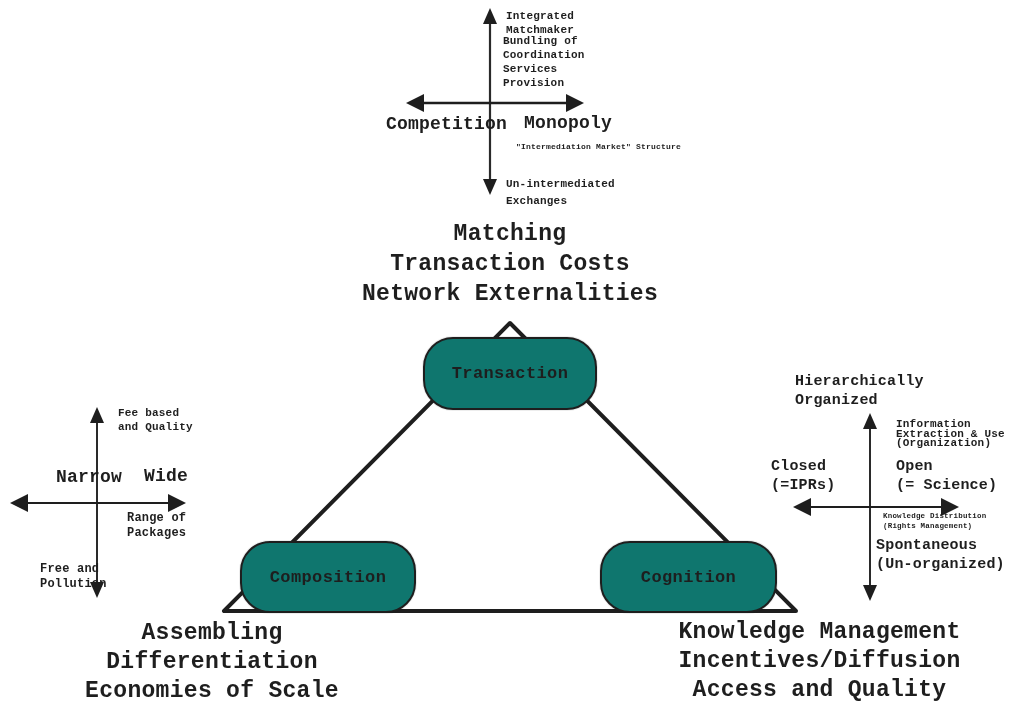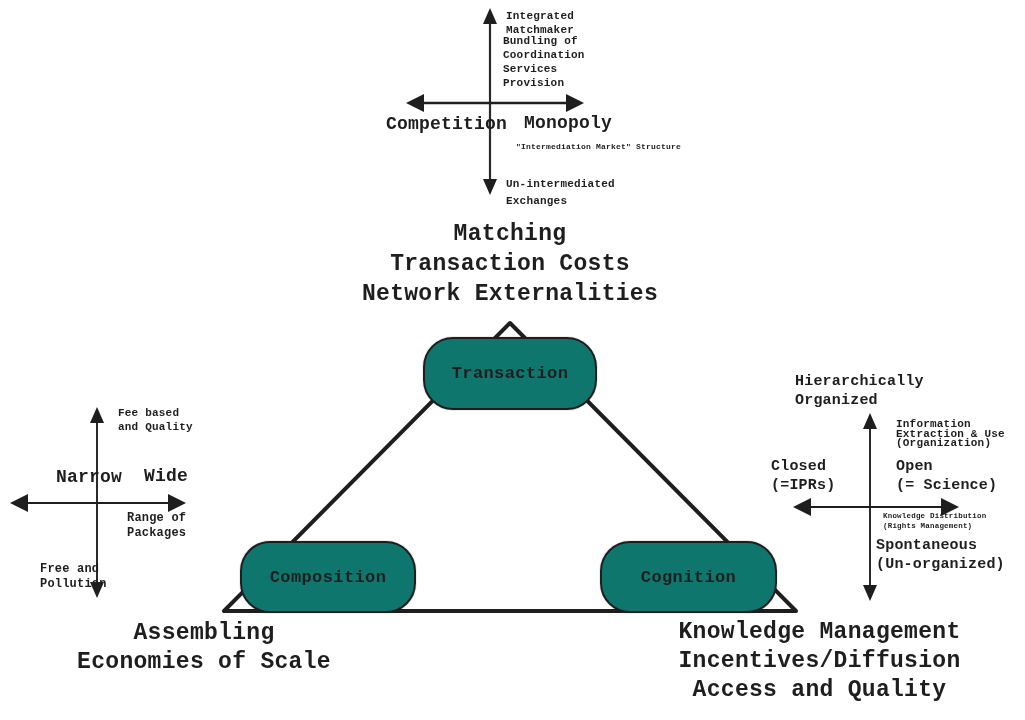--- a/index.html
+++ b/index.html
@@ -144,22 +144,23 @@
   </div>
   <div class="lbl" style="left:883px; top:512px; font-size:7.5px; font-weight:600; line-height:9.5px;">
     <div>Knowledge Distribution</div>
     <div>(Rights Management)</div>
   </div>
   <div class="lbl axis-med" style="left:876px; top:536px;">
     <div>Spontaneous</div>
     <div>(Un-organized)</div>
   </div>
 
-  <div class="lbl headline" style="left:44px; top:619px; width:320px; line-height:29px;">
+  <div class="lbl headline" style="left:52px; top:619px; width:320px; line-height:29px;">
     <div>Assembling</div>
+    <div>Differentiation</div>
     <div>Economies of Scale</div>
   </div>
   <div class="lbl headline" style="left:658px; top:618px; width:285px; line-height:29px;margin-left:19px;">
     <div>Knowledge Management</div>
     <div>Incentives/Diffusion</div>
     <div>Access and Quality</div>
   </div>
 
 </div>
 

